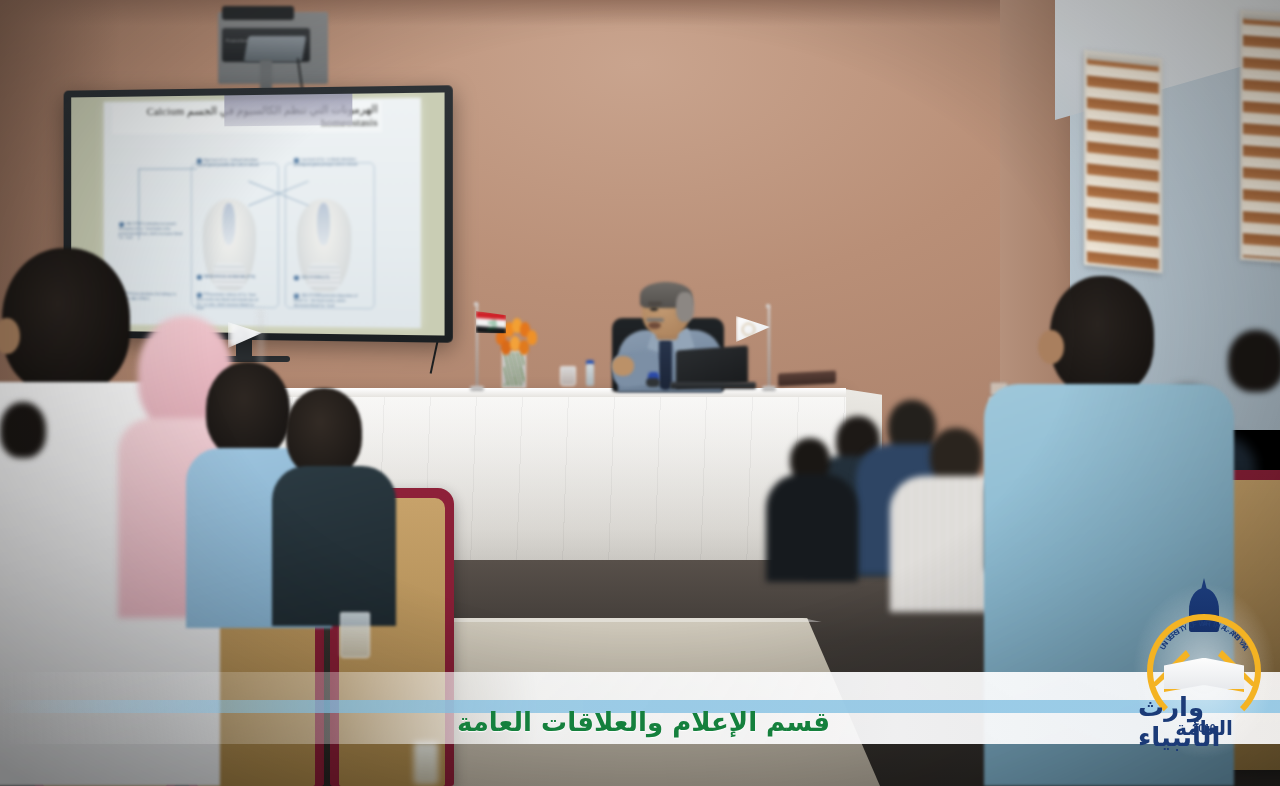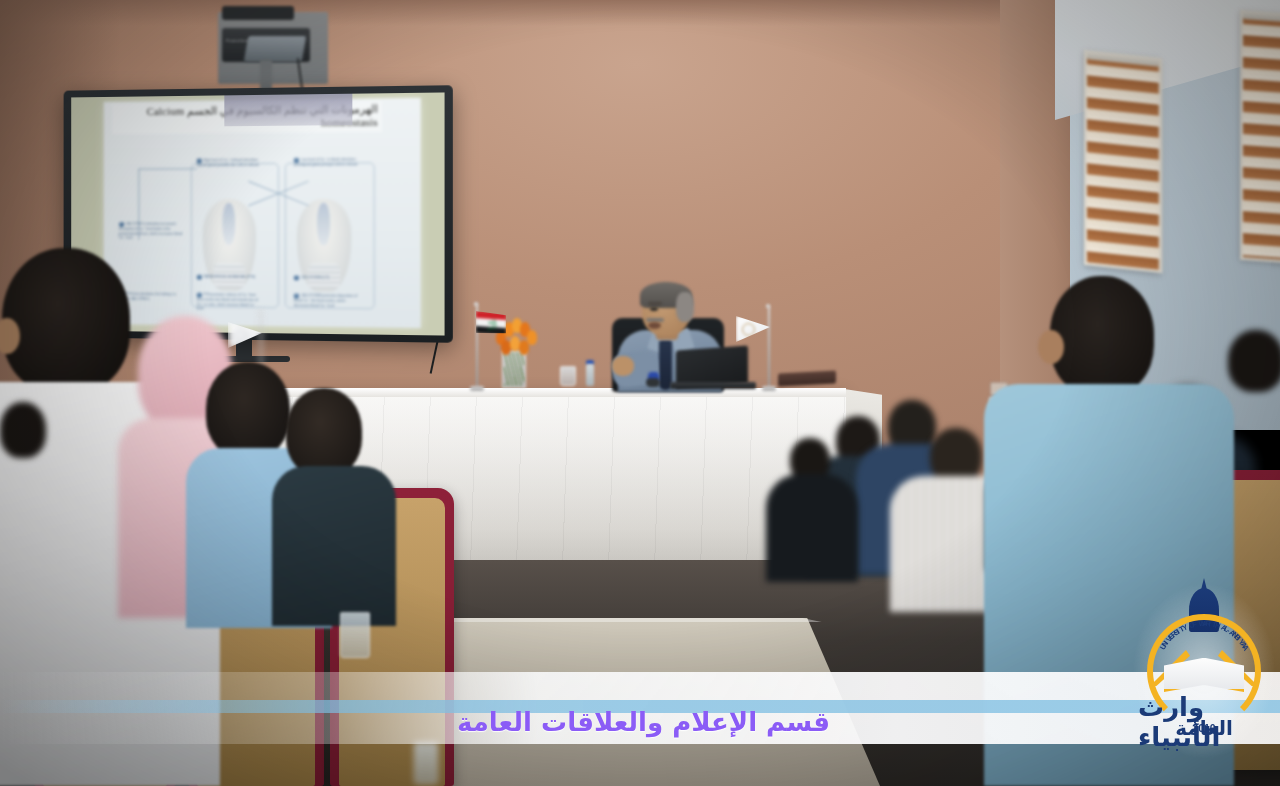--- a/index.html
+++ b/index.html
@@ -394,21 +394,21 @@
        rgba(126,186,221,0) 0%,
        rgba(126,186,221,.35) 10%,
        rgba(126,186,221,.72) 26%,
        rgba(139,196,228,.85) 50%,
        rgba(139,196,228,.85) 100%);
   }
   .dept-text{
     position:absolute; left:420px; top:700px; width:410px; height:44px;
     direction:rtl; text-align:right;
     font-family:"DejaVu Sans", sans-serif;
-    font-size:26px; font-weight:bold; color:#8b5cf6;
+    font-size:26px; font-weight:bold; color:#15803d;
     letter-spacing:0px; line-height:44px;
     text-shadow:0 1px 1px rgba(255,255,255,.9);
   }
   .wordmark{
     position:absolute; left:826px; top:652px; width:300px; height:96px;
   }
   .wm-ar{
     position:absolute; left:0; top:-2px; width:300px; height:62px;
     direction:rtl; text-align:center;
     font-family:"DejaVu Sans", sans-serif;

